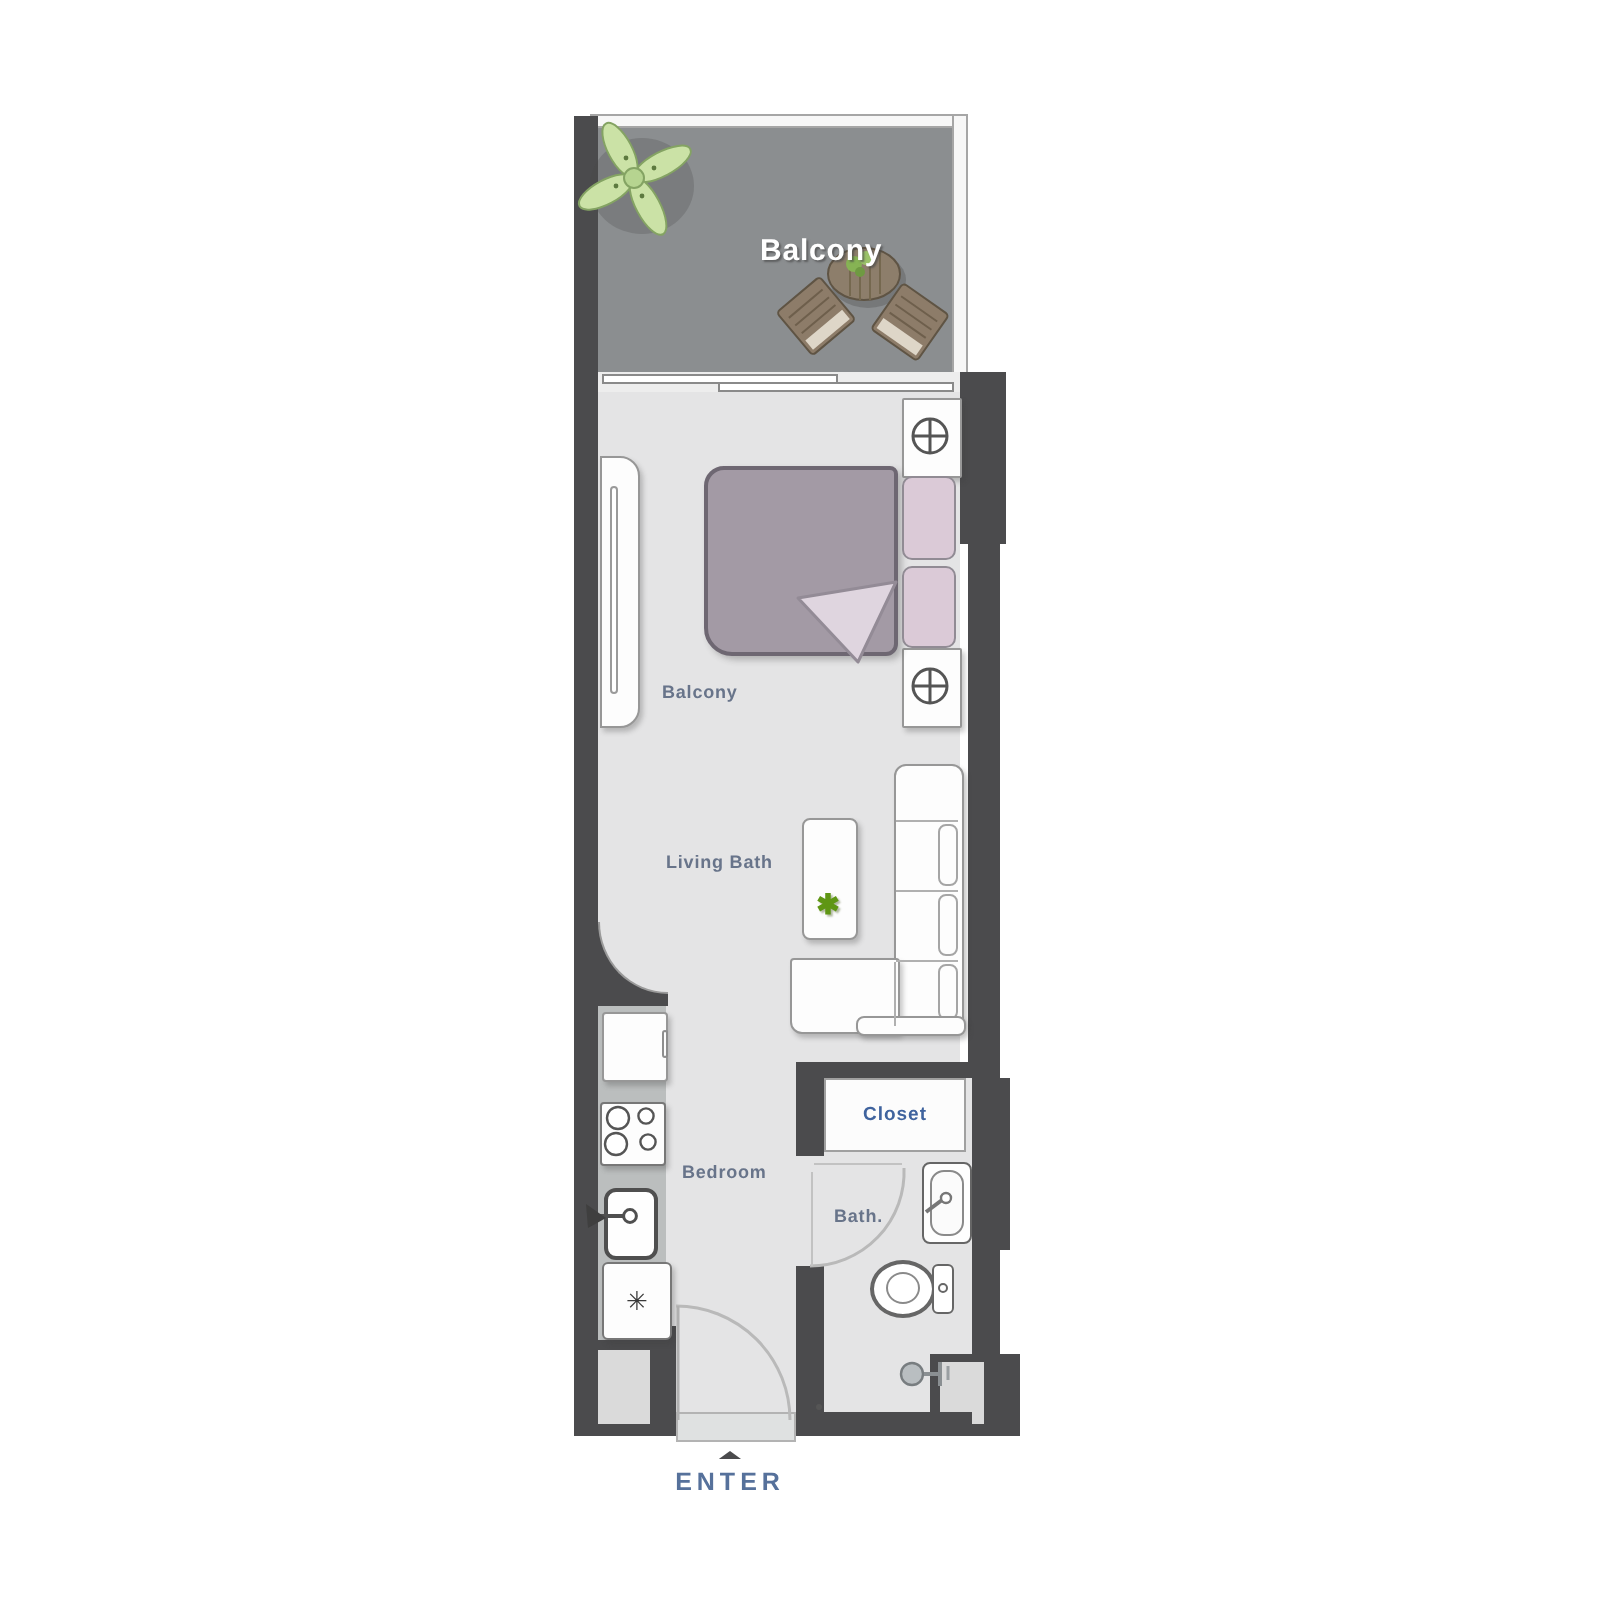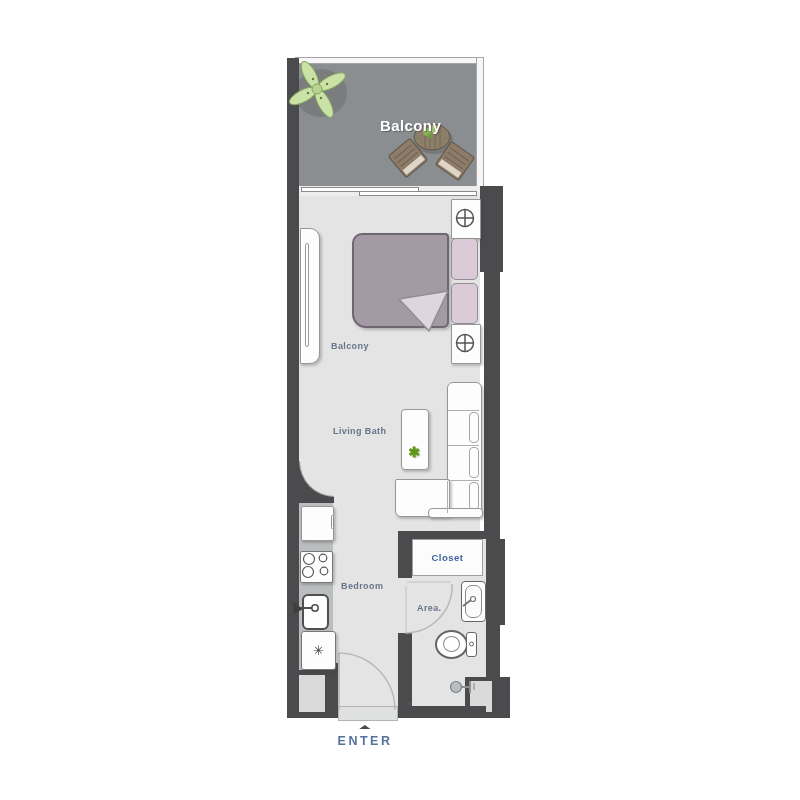--- a/index.html
+++ b/index.html
@@ -276,18 +276,18 @@
     <g fill="none">
       <path d="M 338 653 A 57 57 0 0 1 395 710" stroke="#b9b9b9" stroke-width="1.5"></path>
       <line x1="339" y1="653" x2="339" y2="710" stroke="#b0b0b0" stroke-width="1.5"></line>
     </g>
   </svg>
 
   <div id="lbl-balcony" class="abs lbl">Balcony</div>
   <div id="lbl-bedroom" class="abs lbl">Balcony</div>
   <div id="lbl-living" class="abs lbl">Living Bath</div>
   <div id="lbl-kitchen" class="abs lbl">Bedroom</div>
-  <div id="lbl-bath" class="abs lbl">Area.</div>
+  <div id="lbl-bath" class="abs lbl">Bath.</div>
 
   <div id="enter-arrow" class="abs">▲</div>
   <div id="enter-label" class="abs">ENTER</div>
 
 </div>
 
 </body></html>

